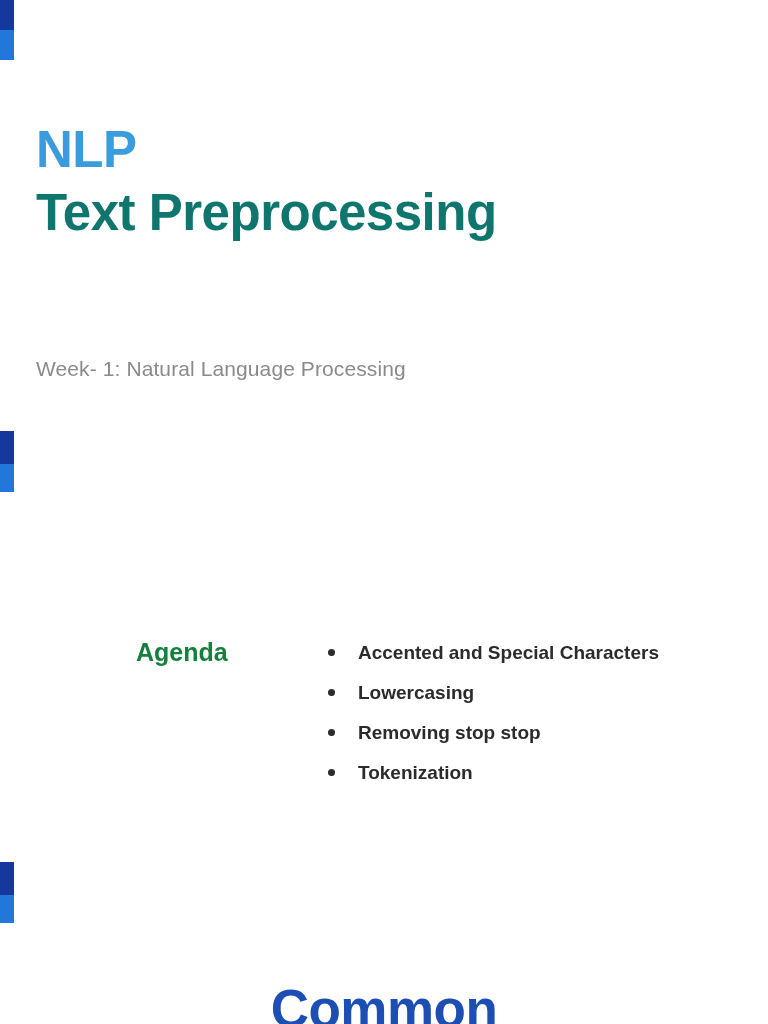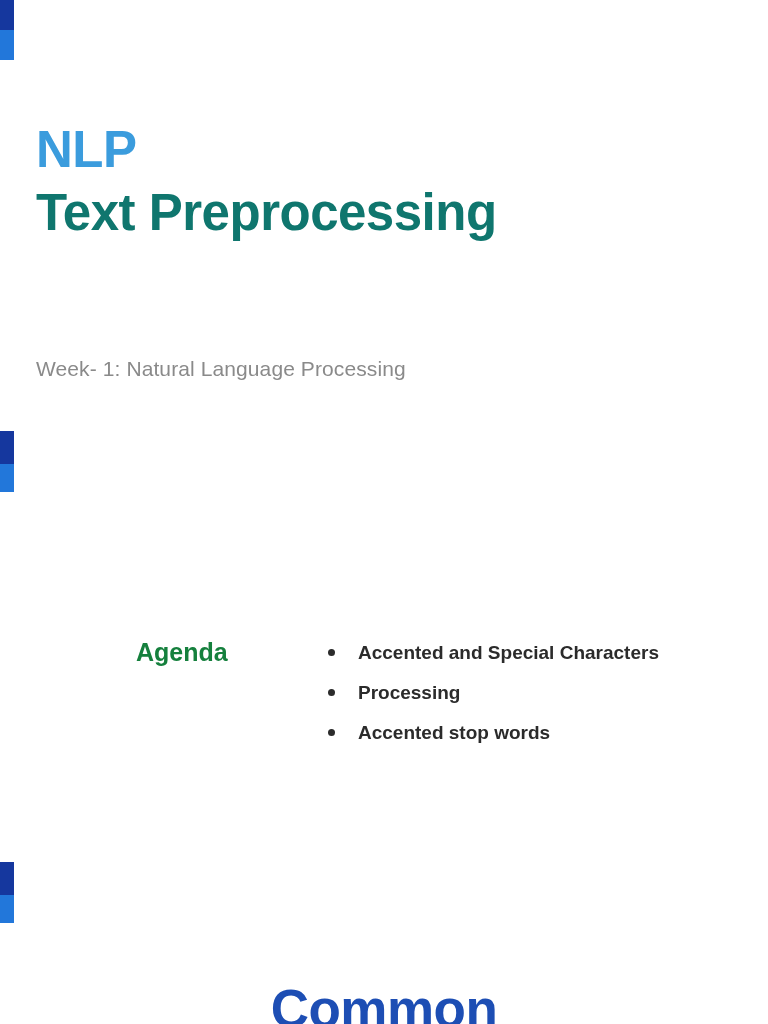--- a/index.html
+++ b/index.html
@@ -157,25 +157,29 @@
   <div class="agenda-section">
     <div class="agenda-label">Agenda</div>
 
     <ul class="agenda-list">
       <li class="agenda-item">
         <span class="agenda-bullet"></span>
         <span>Accented and Special Characters</span>
       </li>
       <li class="agenda-item">
         <span class="agenda-bullet"></span>
-        <span>Processing</span>
+        <span>Lowercasing</span>
       </li>
       <li class="agenda-item">
         <span class="agenda-bullet"></span>
-        <span>Accented stop words</span>
+        <span>Removing stop stop</span>
+      </li>
+      <li class="agenda-item">
+        <span class="agenda-bullet"></span>
+        <span>Tokenization</span>
       </li>
     </ul>
   </div>
 
   <div class="accent-bar accent-bar-3">
     <span class="accent-seg seg-dark" style="background: rgb(21, 55, 158);"></span>
     <span class="accent-seg seg-light" style="background: rgb(34, 119, 218);"></span>
   </div>
 
   <div class="next-slide-title">Common</div>

